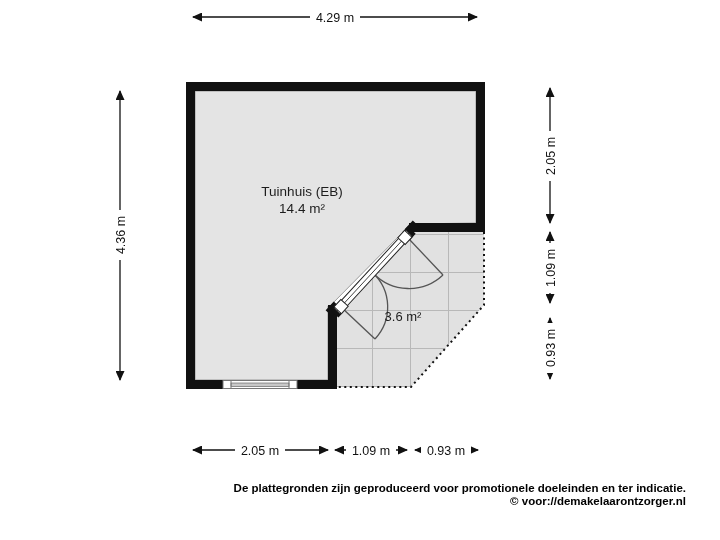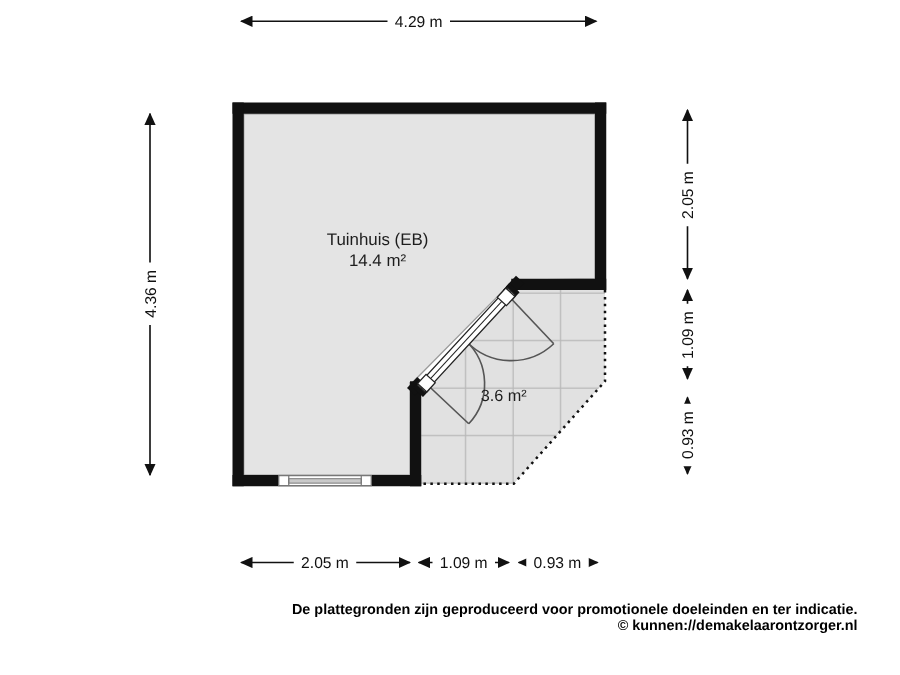--- a/index.html
+++ b/index.html
@@ -128,16 +128,16 @@
   </g>
   <g>
     <line class="dimline" x1="415" y1="450" x2="478" y2="450" marker-start="url(#arr)" marker-end="url(#arr)"></line>
     <rect class="pill" x="421" y="441.5" width="50" height="17" rx="4"></rect>
     <text class="dim-text" x="446" y="454.5" text-anchor="middle">0.93 m</text>
   </g>
 </svg>
 
 <div class="footer">
   <div>De plattegronden zijn geproduceerd voor promotionele doeleinden en ter indicatie.</div>
-  <div>© kunnen://demakelaarontzorger.nl</div>
+  <div>© voor://demakelaarontzorger.nl</div>
 </div>
 
 </div>
 
 </body></html>

